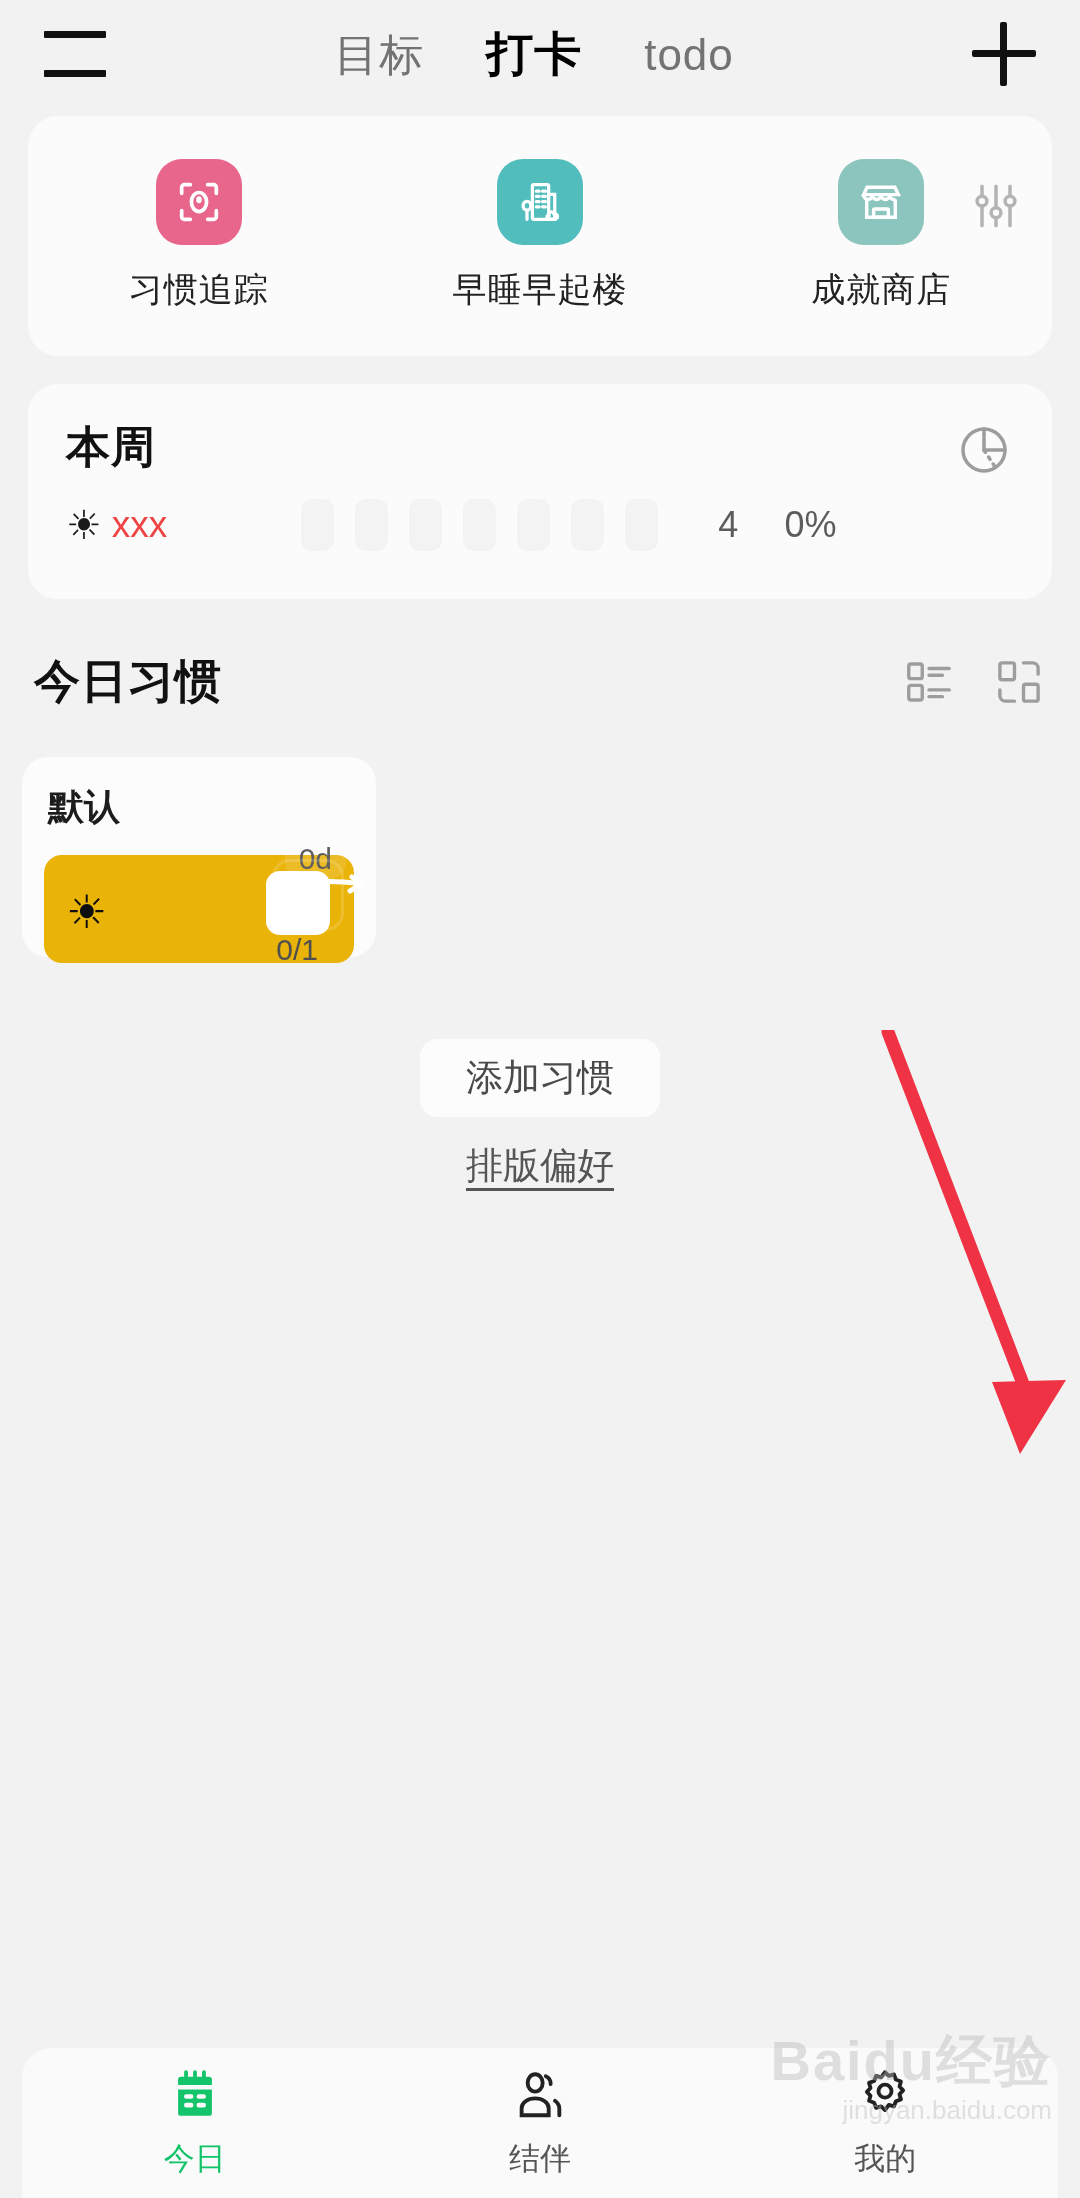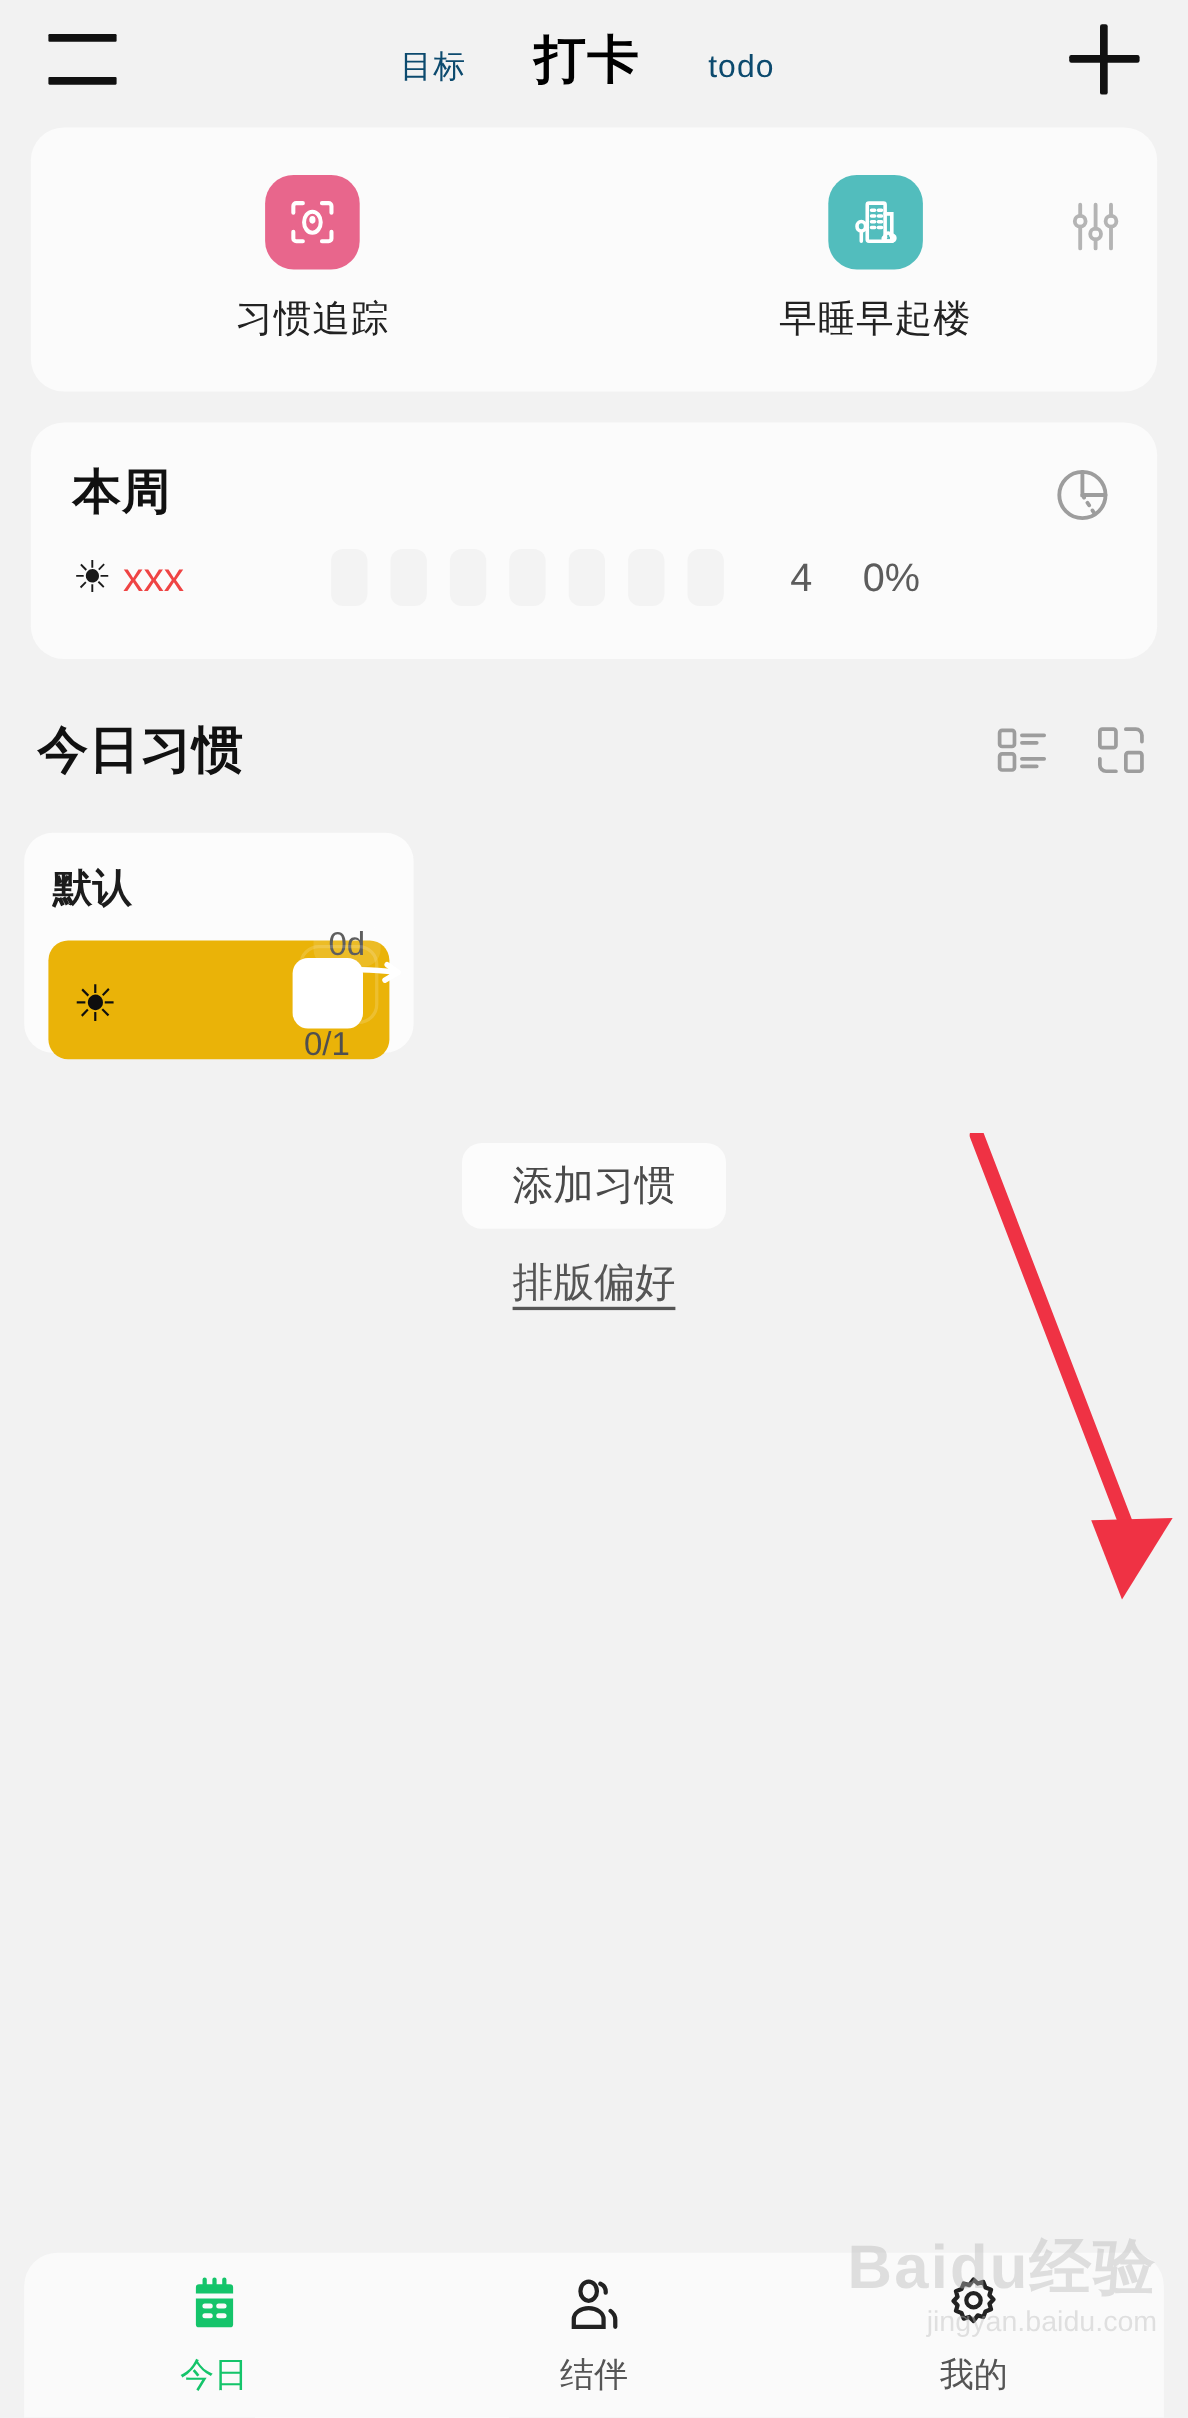--- a/index.html
+++ b/index.html
@@ -27,21 +27,21 @@
   }
   .hamburger span { display:block; height:7px; background:#111; border-radius:1px; }
   .tabs {
     flex:1;
     display:flex;
     align-items:baseline;
     justify-content:center;
     gap:62px;
     margin-left:-10px;
   }
-  .tab { font-size:29px; color:#0c4a6e; letter-spacing:1px; cursor:pointer; }
+  .tab { font-size:44px; color:#737373; letter-spacing:1px; cursor:pointer; }
   .tab.active { font-size:47px; font-weight:bold; color:#000; }
   .plus-btn {
     width:64px; height:64px;
     position:relative; cursor:pointer;
   }
   .plus-btn::before, .plus-btn::after {
     content:""; position:absolute; background:#111; border-radius:2px;
   }
   .plus-btn::before { left:0; top:28px; width:64px; height:7px; }
   .plus-btn::after  { top:0; left:28px; height:64px; width:7px; }
@@ -261,20 +261,31 @@
         <rect x="8.5" y="4" width="7.5" height="16" rx="0.7"></rect>
         <path d="M16 8.5h2.8v11.5H16"></path>
         <path d="M10.3 7h1.3M13.2 7h1.3M10.3 9.4h1.3M13.2 9.4h1.3M10.3 11.8h1.3M13.2 11.8h1.3M10.3 14.2h1.3M13.2 14.2h1.3"></path>
         <path d="M6 20v-4.3M6 15.7c-1.2 0-1.8-1-1.8-2 0-1.1.8-2 1.8-2s1.8.9 1.8 2c0 1-.6 2-1.8 2z"></path>
         <path d="M18.2 19.9c1.1 0 1.9-.5 1.9-1.3 0-.8-.8-1.3-1.7-1.2-.2-.7-.9-1-1.5-.8-.6.2-.9.8-.8 1.4-.5.1-.9.5-.9 1 0 .6.5.9 1.1.9z"></path>
       </svg>
     </div>
     <div class="qa-label">早睡早起楼</div>
   </div>
 
+  <div class="qa-item">
+    <div class="qa-icon" style="background:#8cc5bd">
+      <svg width="52" height="52" viewBox="0 0 24 24" fill="none" stroke="#fff" stroke-width="1.6" stroke-linecap="round">
+        <path d="M4 8.6h16l-1.6-3.4H5.6L4 8.6z"></path>
+        <path d="M4 8.6c0 1.3.9 2.2 2 2.2s2-.9 2-2.2c0 1.3.9 2.2 2 2.2s2-.9 2-2.2c0 1.3.9 2.2 2 2.2s2-.9 2-2.2c0 1.3.9 2.2 2 2.2"></path>
+        <path d="M5.4 11.3V19h13.2v-7.7"></path>
+        <rect x="8.6" y="15.2" width="6.8" height="3.8" rx="0.5"></rect>
+      </svg>
+    </div>
+    <div class="qa-label">成就商店</div>
+  </div>
 
   <div class="sliders-icon">
     <svg width="56" height="56" viewBox="0 0 24 24" fill="none" stroke="#b4b4b4" stroke-width="1.5" stroke-linecap="round">
       <path d="M6 3.5v4.2M6 12v8.5M12 3.5v9.3M12 17v3.5M18 3.5v4.2M18 12v8.5"></path>
       <circle cx="6" cy="9.9" r="2.1"></circle>
       <circle cx="12" cy="14.9" r="2.1"></circle>
       <circle cx="18" cy="9.9" r="2.1"></circle>
     </svg>
   </div>
 </div>

